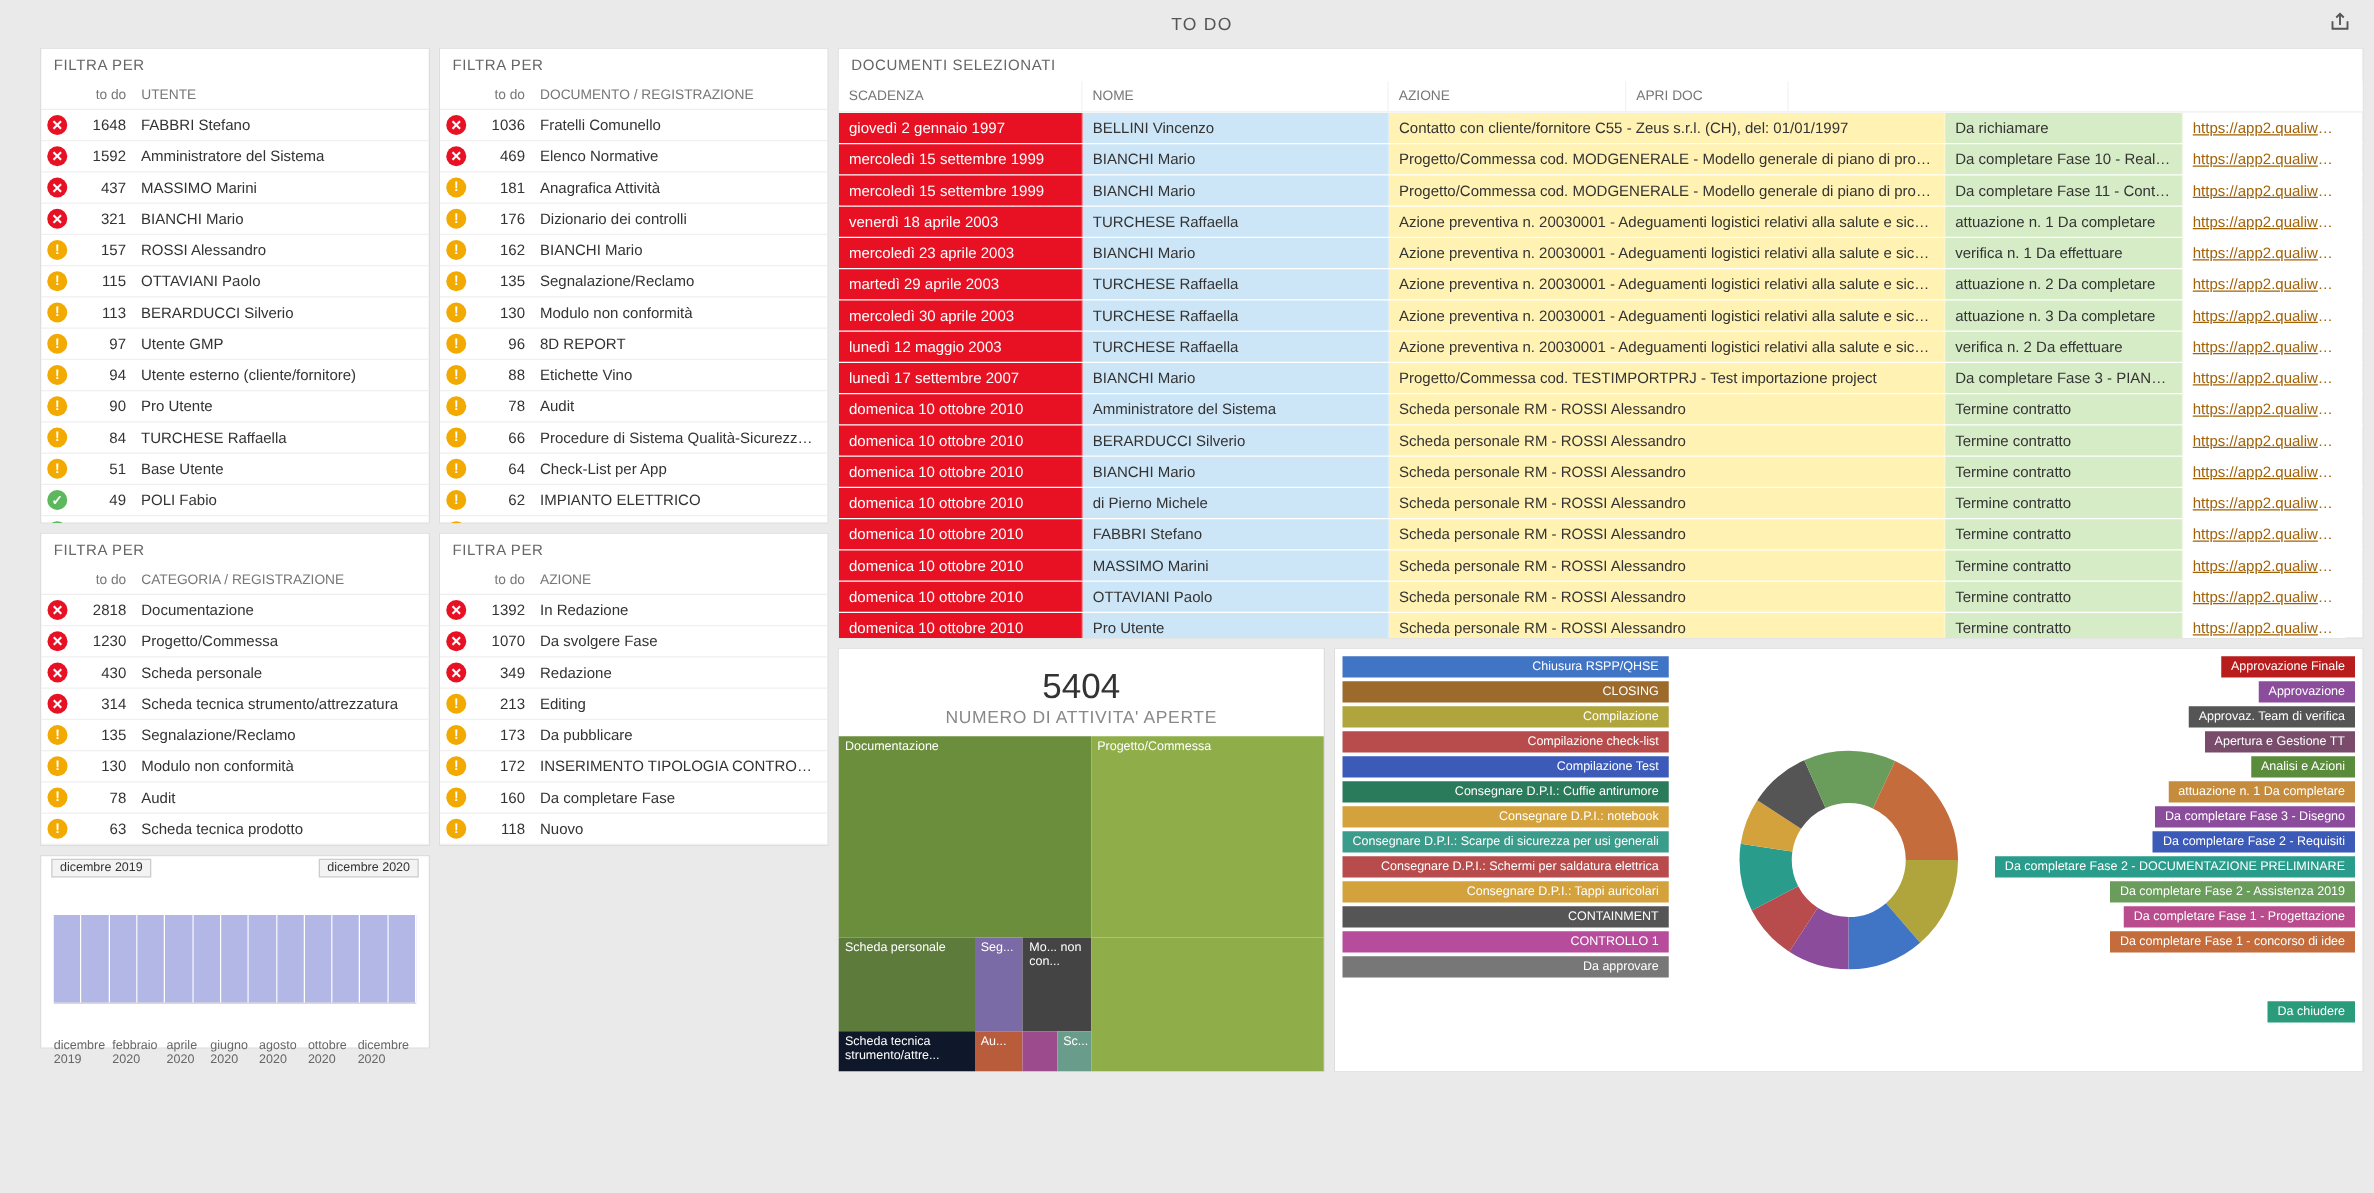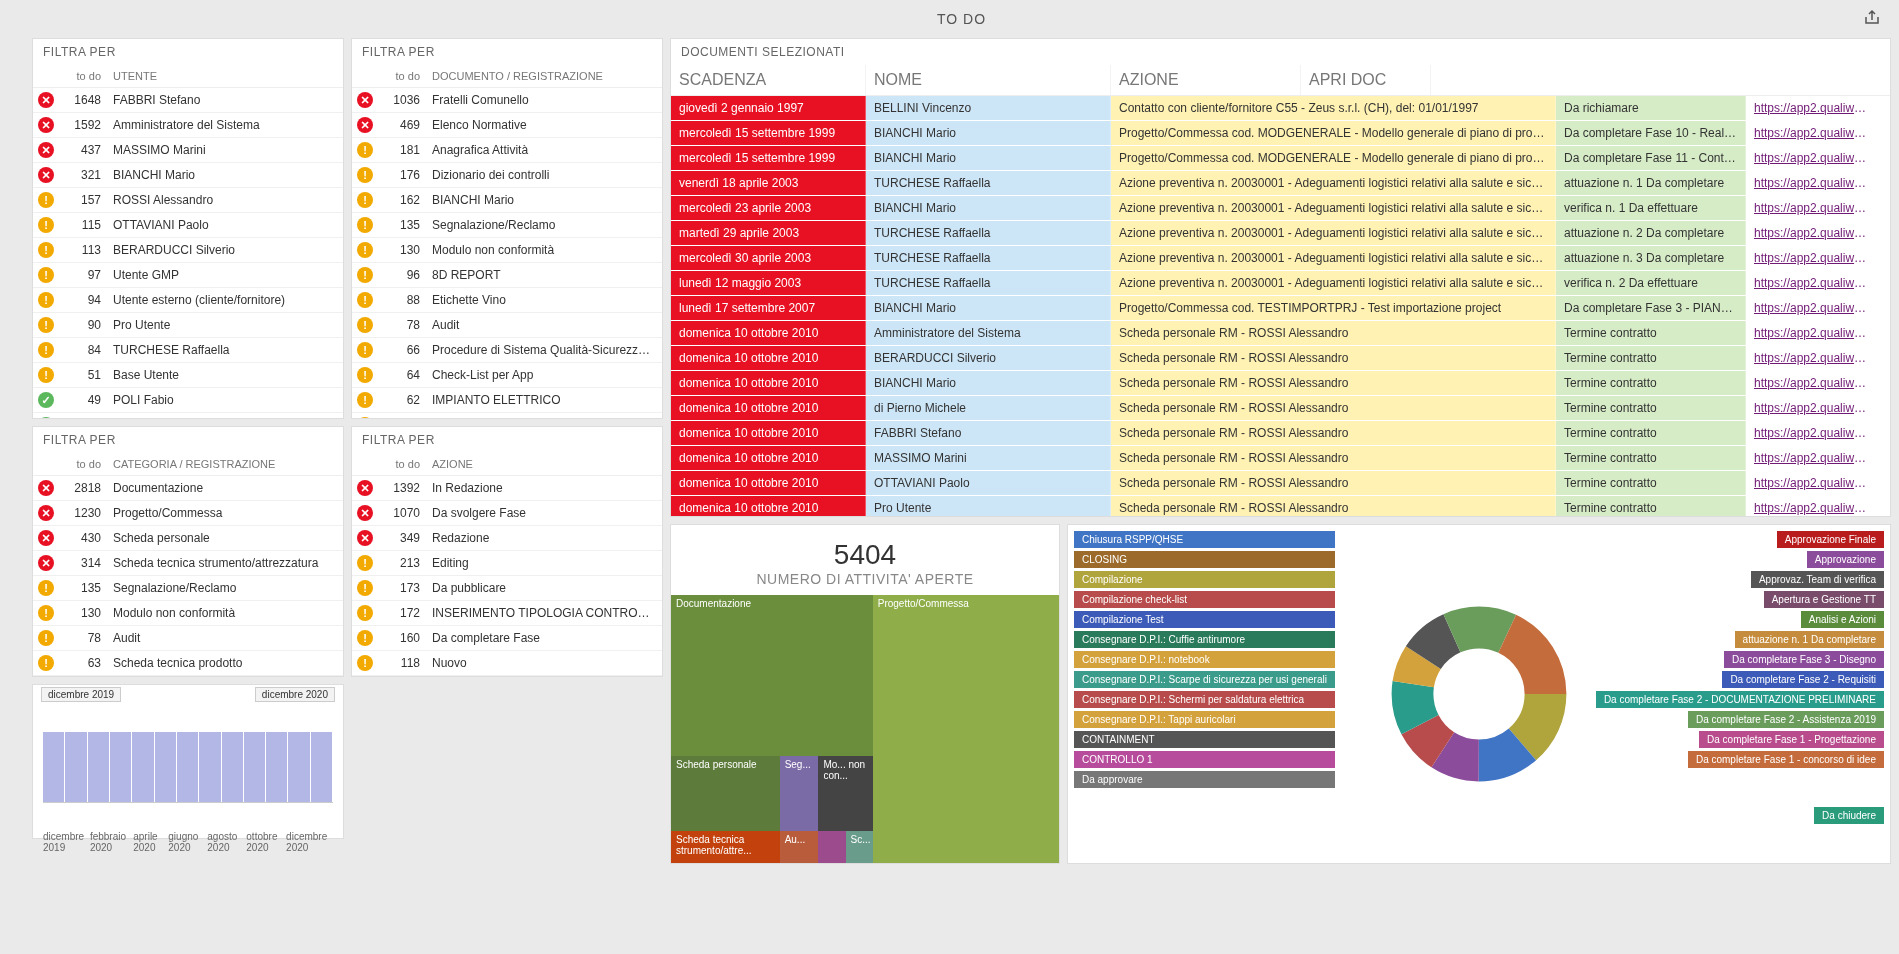--- a/index.html
+++ b/index.html
@@ -28,51 +28,51 @@
 .row .c-txt  { flex: 1; padding: 4px 6px; color: #333; white-space: nowrap; overflow: hidden; text-overflow: ellipsis; }
 
 .dot { width: 16px; height: 16px; border-radius: 50%; display: inline-flex; align-items: center; justify-content: center; color: #fff; font-size: 11px; font-weight: bold; }
 .dot.red { background: #e81123; }
 .dot.yellow { background: #f2a900; }
 .dot.green { background: #5cb85c; }
 
 
 .main-table { background: #fff; border: 1px solid #ddd; }
 .mt-title { font-size: 12px; color: #666; padding: 6px 10px; letter-spacing: 0.5px; }
-.mt-head { display: flex; background: #fff; border-bottom: 1px solid #eee; font-size: 16px; color: #777; }
+.mt-head { display: flex; background: #fff; border-bottom: 1px solid #eee; font-size: 11px; color: #777; }
 .mt-head > div { padding: 6px 8px; border-right: 1px solid #f3f3f3; }
 .mt-body { max-height: 420px; overflow-y: auto; }
 .mt-row { display: flex; font-size: 12px; border-bottom: 1px solid #fff; }
 .mt-row > div { padding: 5px 8px; border-right: 1px solid rgba(255,255,255,0.3); white-space: nowrap; overflow: hidden; text-overflow: ellipsis; }
 .col-scad { width: 195px; }
 .col-nome { width: 245px; }
 .col-cat  { width: 445px; }
 .col-azi  { width: 190px; }
 .col-doc  { width: 130px; }
 .mt-row .col-scad { background: #e81123; color: #fff; }
 .mt-row .col-nome { background: #cde6f7; }
 .mt-row .col-cat  { background: #fff2b3; }
 .mt-row .col-azi  { background: #d6ecc6; }
-.mt-row .col-doc  { background: #fff; color: #701a75; text-decoration: underline; cursor: pointer; }
+.mt-row .col-doc  { background: #fff; color: #a16207; text-decoration: underline; cursor: pointer; }
 .timeline { flex: 0 0 630px; background: #fff; border: 1px solid #ddd; height: 155px; position: relative; padding: 10px; }
 .tl-bar-area { height: 90px; display: flex; align-items: flex-end; gap: 0; border-bottom: 1px solid #ccc; position: relative; }
 .tl-bar { flex: 1; background: #b3b7e6; height: 70px; border-right: 1px solid #fff; }
 .tl-label-top { position: absolute; top: 2px; font-size: 10px; background: #f3f3f3; border: 1px solid #ccc; padding: 1px 6px; }
 .tl-labels { display: flex; justify-content: space-between; font-size: 10px; color: #666; margin-top: 28px; }
 
 .kpi-treemap { flex: 0 0 390px; background: #fff; border: 1px solid #ddd; height: 340px; display: flex; flex-direction: column; }
 .kpi { text-align: center; padding: 14px 0 8px 0; }
 .kpi-num { font-size: 28px; color: #333; }
 .kpi-lbl { font-size: 14px; color: #888; letter-spacing: 0.5px; }
 .treemap { flex: 1; position: relative; margin: 0; }
 .tm-box { position: absolute; color: #fff; font-size: 10px; padding: 3px 5px; overflow: hidden; }
 
 .donut-panel { flex: 1; background: #fff; border: 1px solid #ddd; height: 340px; position: relative; overflow: hidden; }
 .donut { position: absolute; left: 50%; top: 50%; transform: translate(-50%, -50%); }
-.legend { position: absolute; top: 6px; display: flex; flex-direction: column; gap: 3px; font-size: 10px; }
+.legend { position: absolute; top: 6px; display: flex; flex-direction: column; gap: 3px; font-size: 10px; text-align: right; }
 .legend.left { left: 6px; }
 .legend.right { right: 6px; align-items: flex-end; }
 .legend-item { color: #fff; padding: 3px 8px; white-space: nowrap; cursor: pointer; }
 
 
 .right-bottom { display: flex; gap: 7px; }
 
 
 ::-webkit-scrollbar { width: 8px; height: 8px; }
 ::-webkit-scrollbar-thumb { background: #ccc; border-radius: 4px; }
@@ -615,21 +615,21 @@
             <div class="kpi-num">5404</div>
             <div class="kpi-lbl">NUMERO DI ATTIVITA' APERTE</div>
           </div>
           <div class="treemap" id="treemap">
               <div class="tm-box" style="left: 0%; top: 0%; width: 52%; height: 60%; background: rgb(107, 142, 60);">Documentazione</div>
               <div class="tm-box" style="left: 52%; top: 0%; width: 48%; height: 60%; background: rgb(143, 174, 74);">Progetto/Commessa</div>
               <div class="tm-box" style="left: 0%; top: 60%; width: 28%; height: 28%; background: rgb(93, 123, 58);">Scheda personale</div>
               <div class="tm-box" style="left: 28%; top: 60%; width: 10%; height: 28%; background: rgb(122, 106, 166);">Seg...</div>
               <div class="tm-box" style="left: 38%; top: 60%; width: 14%; height: 28%; background: rgb(68, 68, 68);">Mo... non con...</div>
               <div class="tm-box" style="left: 28%; top: 88%; width: 10%; height: 12%; background: rgb(184, 92, 60);">Au...</div>
-              <div class="tm-box" style="left: 0%; top: 88%; width: 28%; height: 12%; background: #c2410c;">Scheda tecnica strumento/attre...</div>
+              <div class="tm-box" style="left: 0%; top: 88%; width: 28%; height: 12%; background: #0f172a;">Scheda tecnica strumento/attre...</div>
               <div class="tm-box" style="left: 38%; top: 88%; width: 7%; height: 12%; background: rgb(156, 76, 140);"></div>
               <div class="tm-box" style="left: 45%; top: 88%; width: 7%; height: 12%; background: rgb(106, 156, 140);">Sc...</div>
               <div class="tm-box" style="left: 52%; top: 60%; width: 48%; height: 40%; background: rgb(143, 174, 74);"></div>
             </div>
         </div>
 
         <div class="donut-panel">
           <div class="legend left" id="legend-left">
               <div class="legend-item" style="background: rgb(64, 116, 196);">Chiusura RSPP/QHSE</div>
               <div class="legend-item" style="background: rgb(156, 106, 42);">CLOSING</div>

